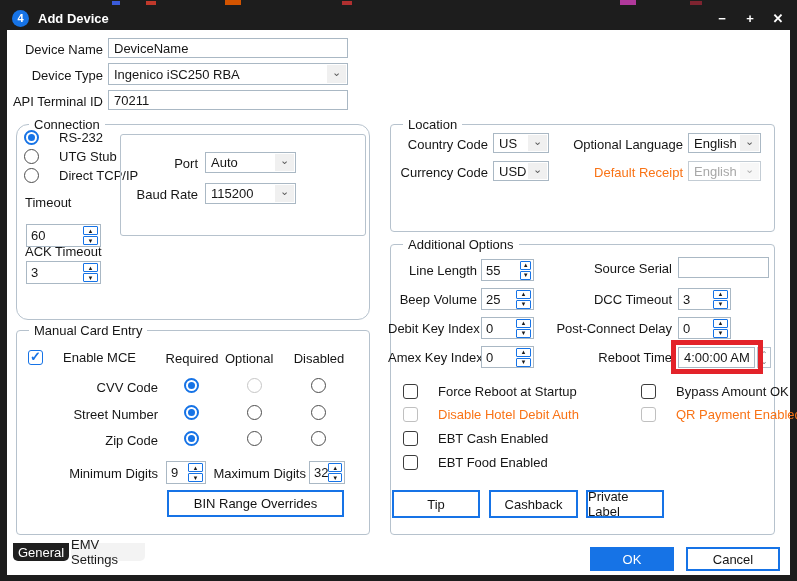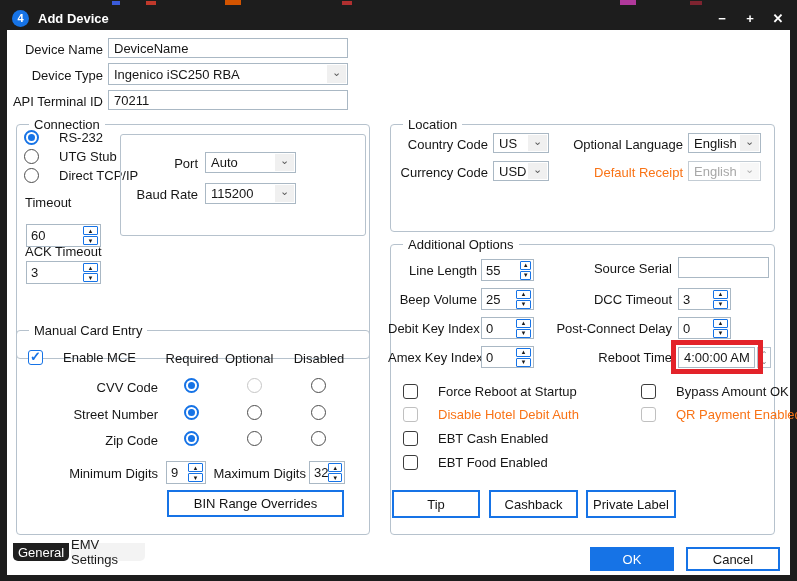--- a/index.html
+++ b/index.html
@@ -95,21 +95,21 @@
 
     <div class="lbl r" style="left:10px;top:68px;width:93px;">Device Type</div>
     <div class="dropdown" style="left:108px;top:63px;width:240px;height:22px;">
       <span>Ingenico iSC250 RBA</span>
       <span class="dd-btn"></span>
     </div>
 
     <div class="lbl r" style="left:10px;top:94px;width:93px;">API Terminal ID</div>
     <div class="field" style="left:108px;top:90px;width:240px;height:20px;">70211</div>
 
-    <div class="group" style="left:16px;top:124px;width:354px;height:235px;">
+    <div class="group" style="left:16px;top:124px;width:354px;height:196px;border-radius:12px;">
       <div class="legend">Connection</div>
     </div>
     <div class="radio-item" style="left:24px;top:130px;">
       <span class="radio sel"></span>
       <span>RS-232</span>
     </div>
     <div class="radio-item" style="left:24px;top:149px;">
       <span class="radio"></span>
       <span>UTG Stub</span>
     </div>
@@ -252,21 +252,21 @@
       <span class="checkbox"></span>
       <span>Bypass Amount OK</span>
     </div>
     <div class="check-item" style="left:641px;top:407px;">
       <span class="checkbox off"></span>
       <span class="dis">QR Payment Enabled</span>
     </div>
 
     <div class="btn" style="left:392px;top:490px;width:88px;height:28px;">Tip</div>
     <div class="btn" style="left:489px;top:490px;width:89px;height:28px;">Cashback</div>
-    <div class="btn" style="left:586px;top:490px;width:90px;height:28px;">Private Label</div>
+    <div class="btn" style="left:586px;top:490px;width:78px;height:28px;">Private Label</div>
 
     <div class="group" style="left:16px;top:330px;width:354px;height:205px;">
       <div class="legend">Manual Card Entry</div>
     </div>
     <div class="check-item" style="left:28px;top:350px;">
       <span class="checkbox on"></span>
       <span>Enable MCE</span>
     </div>
     <div class="lbl" style="left:162px;top:351px;width:60px;text-align:center;">Required</div>
     <div class="lbl" style="left:225px;top:351px;width:60px;text-align:left;">Optional</div>

